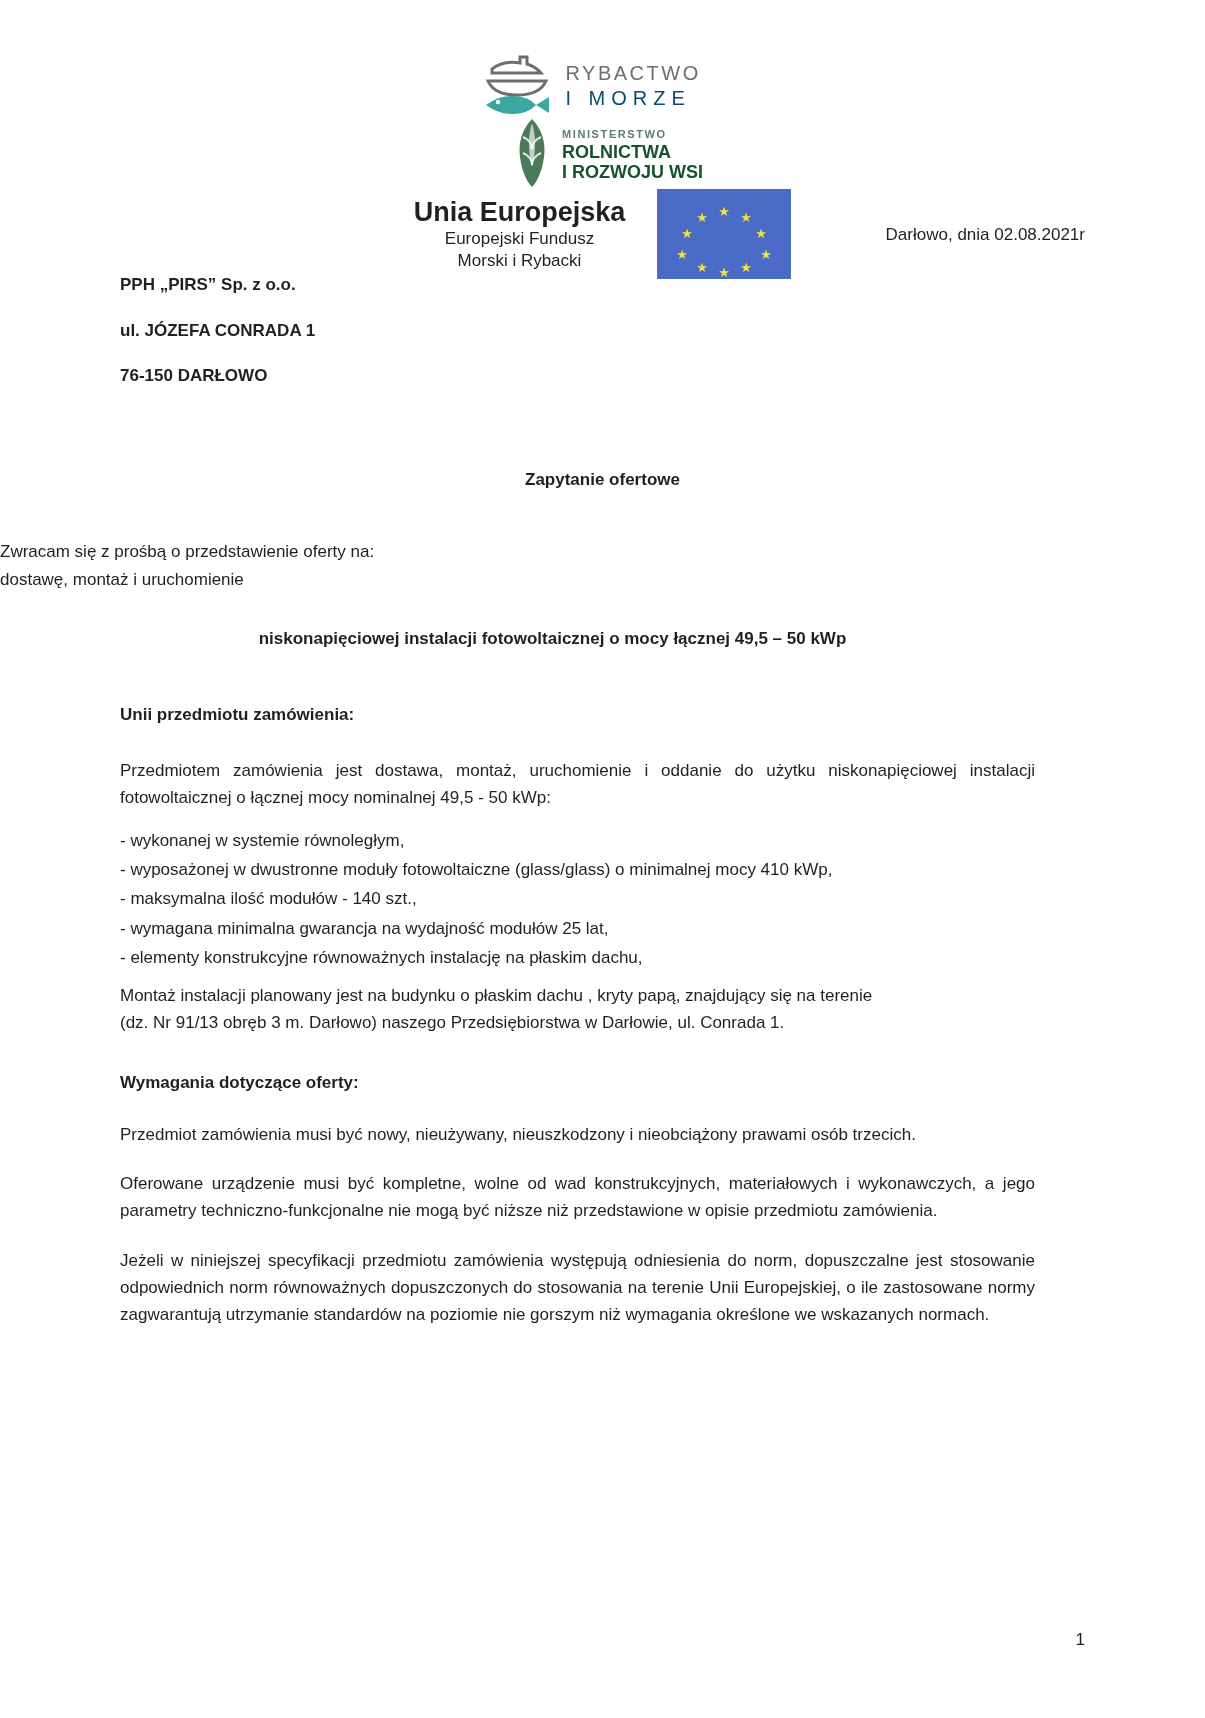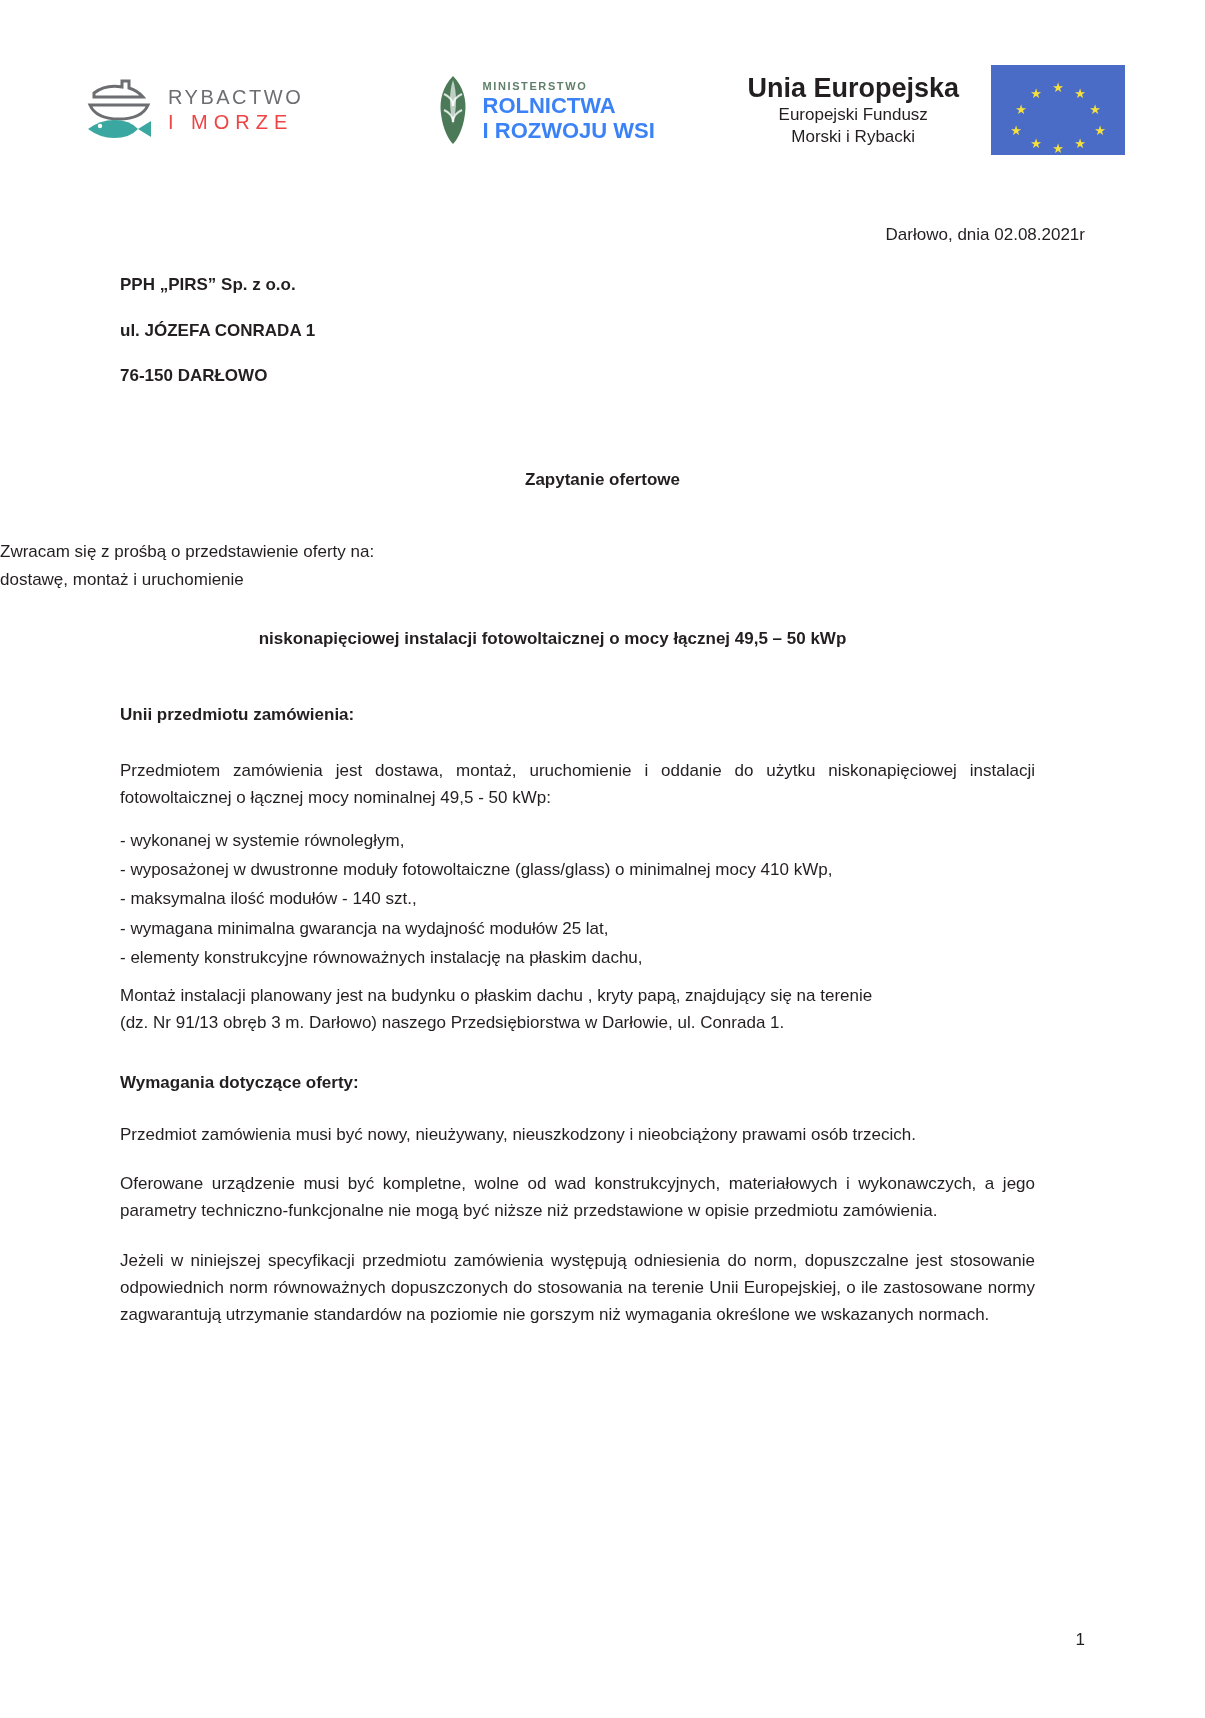--- a/index.html
+++ b/index.html
@@ -27,20 +27,21 @@
   
   .logo-bar {
     position: absolute;
     top: 55px;
     left: 80px;
     right: 80px;
     height: 110px;
     display: flex;
     align-items: center;
     justify-content: space-between;
+    flex-direction: column;
   }
 
   .logo-rybactwo {
     display: flex;
     align-items: center;
     gap: 10px;
     width: 250px;
   }
   .fish-mark {
     width: 78px;
@@ -49,44 +50,44 @@
     flex: none;
   }
   .rybactwo-text {
     line-height: 1.25;
     letter-spacing: 2.5px;
     color: #6d6e71;
     font-size: 20px;
   }
   .rybactwo-text .l2 {
     letter-spacing: 6px;
-    color: #ef4444;
+    color: #0c4a6e;
   }
 
   .logo-minister {
     display: flex;
     align-items: center;
     gap: 0;
     justify-content: space-between;
   }
   .wheat-mark {
     width: 60px;
     height: 72px;
     flex: none;
   }
   .minister-text .small {
     font-size: 11px;
     letter-spacing: 1.6px;
     color: #5f7f6a;
     font-weight: bold;
   }
   .minister-text .big {
-    font-size: 22px;
-    font-weight: bold;
-    color: #3b82f6;
+    font-size: 18px;
+    font-weight: bold;
+    color: #14532d;
     line-height: 1.12;
   }
 
   .logo-ue {
     display: flex;
     align-items: center;
     gap: 32px;
   }
   .ue-text {
     text-align: center;

